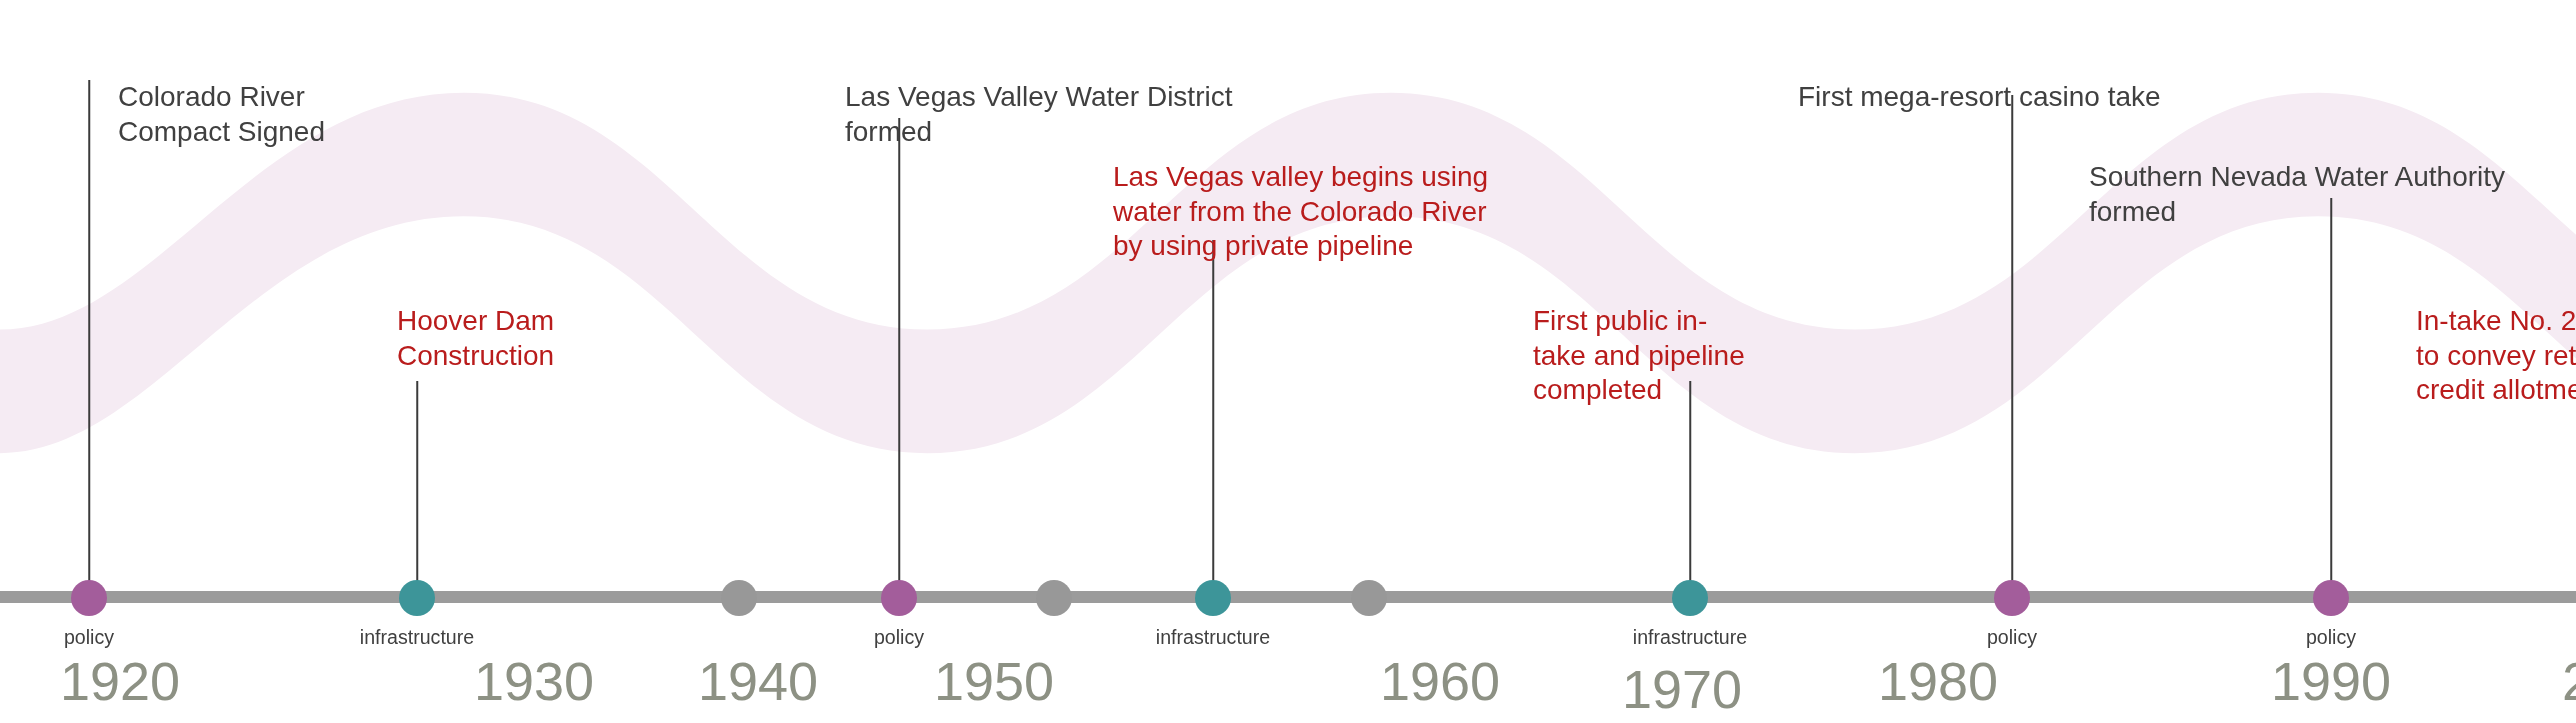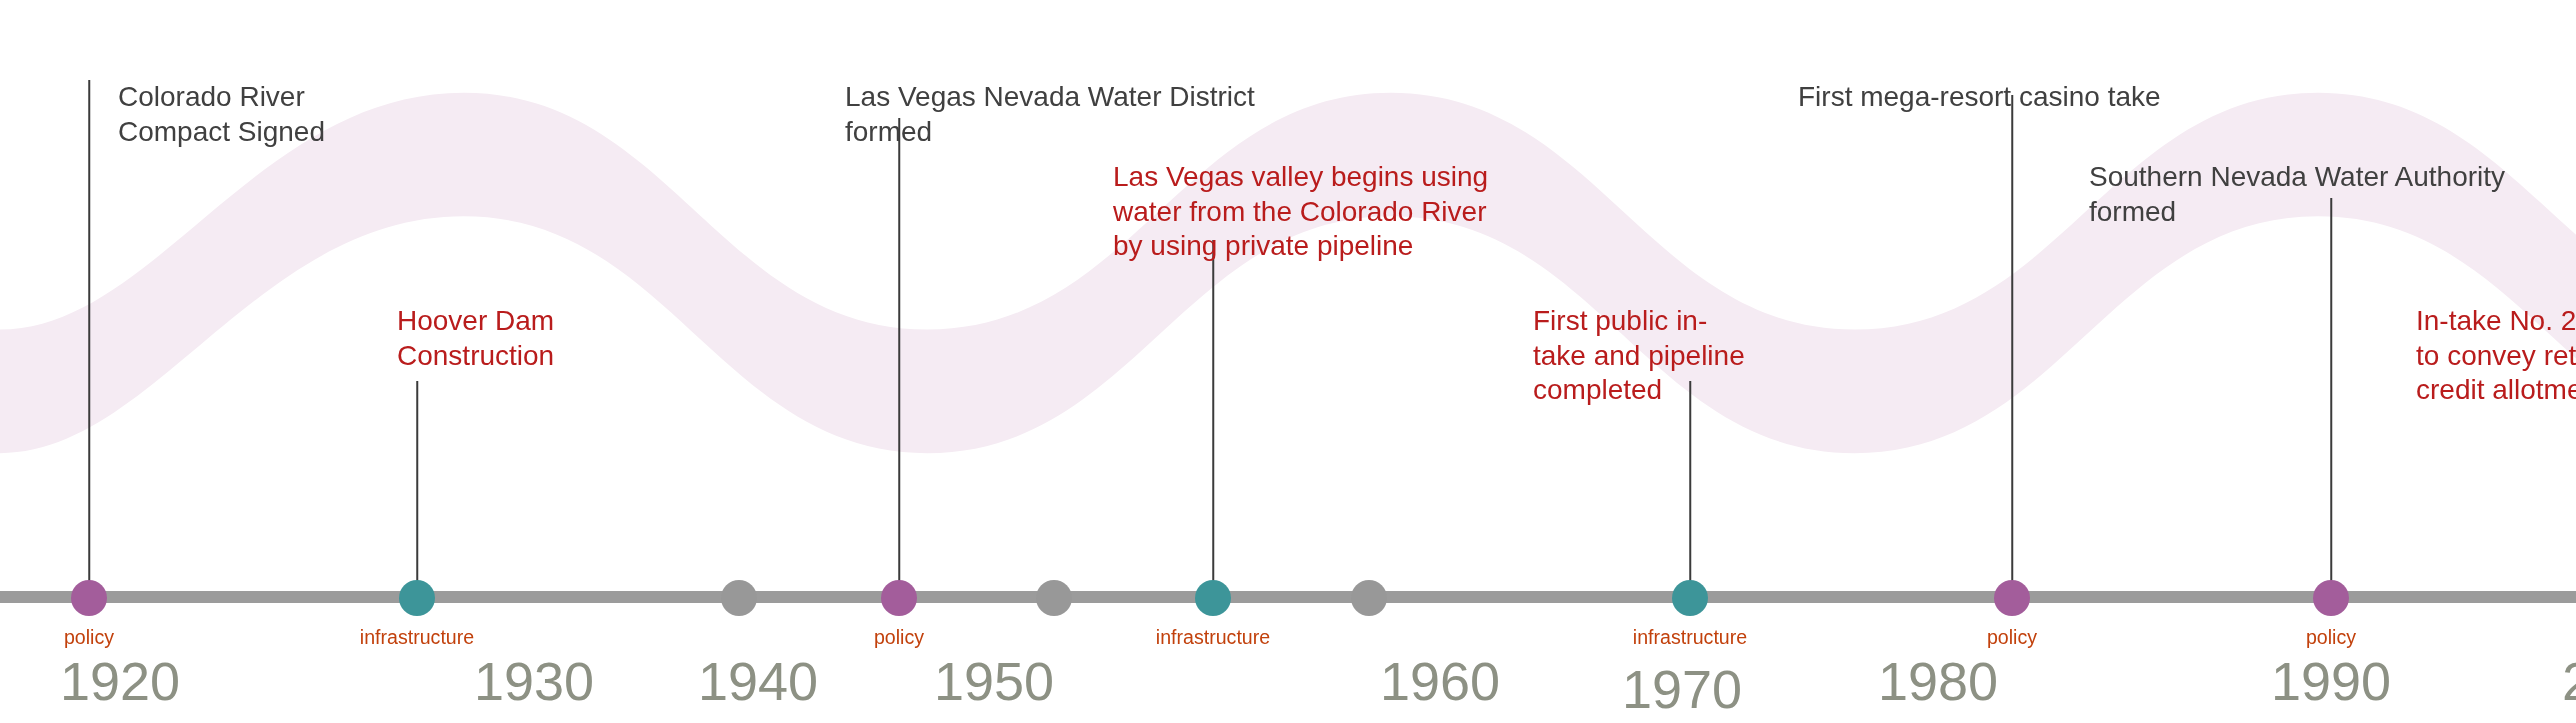--- a/index.html
+++ b/index.html
@@ -61,21 +61,21 @@
     white-space: nowrap;
     line-height: 1;
   }
 
   
   .cat-label {
     position: absolute;
     top: 628px;
     transform: translateX(-50%);
     font-size: 19.6px;
-    color: #c2410c;
+    color: #404040;
     white-space: nowrap;
     line-height: 1;
   }
 
   
   .leader {
     position: absolute;
     width: 1.5px;
     background: #3B3B3B;
     transform: translateX(-50%);
@@ -158,21 +158,21 @@
       <div class="year-label" style="left: 1682px; margin-top: 8px;">1970</div>
       <div class="year-label" style="left: 1938px;">1980</div>
       <div class="year-label" style="left: 2331px;">1990</div>
       <div class="year-label" style="left: 2622px;">2000</div>
     </div>
   <div id="callouts-layer">
       <div class="callout policy" style="left: 118px; top: 67px;">Colorado River
 Compact Signed</div>
       <div class="callout infra" style="left: 397px; top: 304px;">Hoover Dam
 Construction</div>
-      <div class="callout policy" style="left: 845px; top: 67px;">Las Vegas Nevada Water District
+      <div class="callout policy" style="left: 845px; top: 67px;">Las Vegas Valley Water District
 formed</div>
       <div class="callout infra" style="left: 1113px; top: 160px;">Las Vegas valley begins using
 water from the Colorado River
 by using private pipeline</div>
       <div class="callout infra" style="left: 1533px; top: 304px;">First public in-
 take and pipeline
 completed</div>
       <div class="callout policy" style="left: 1798px; top: 67px;">First mega-resort casino take</div>
       <div class="callout policy" style="left: 2089px; top: 147px;">Southern Nevada Water Authority
 formed</div>

